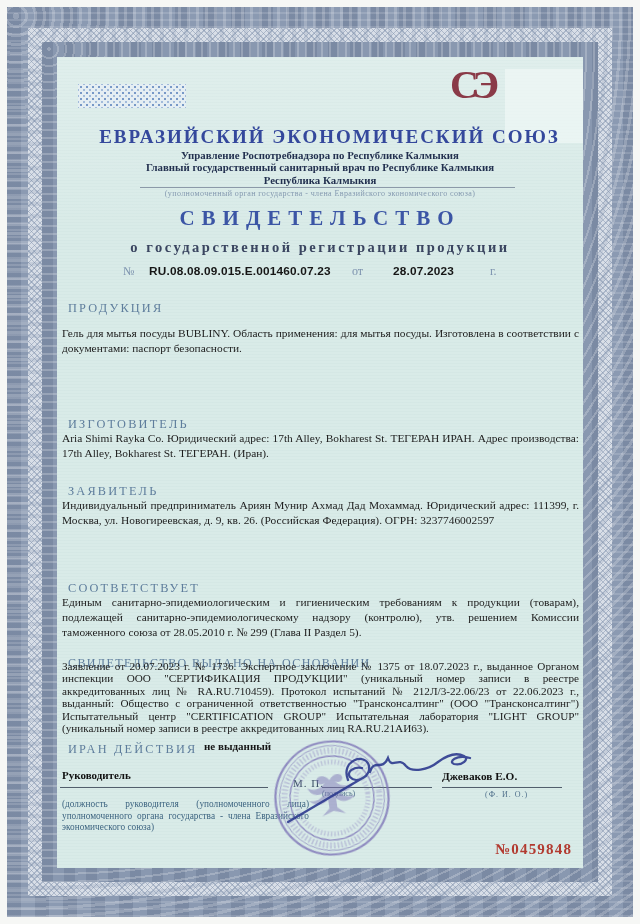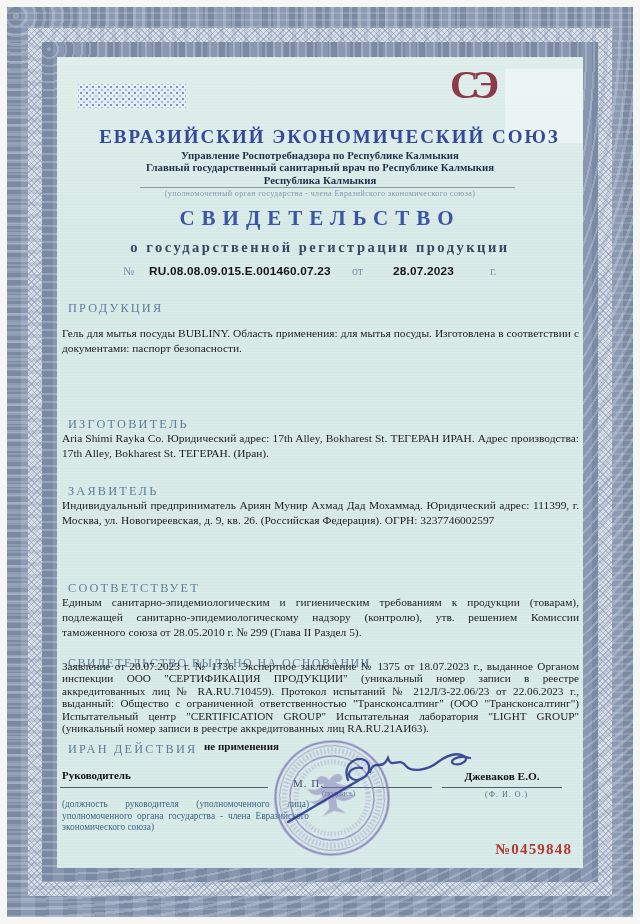--- a/index.html
+++ b/index.html
@@ -69,21 +69,21 @@
   .validity-v{left:147px;top:683px;font-weight:bold;font-size:11px;color:#151515;}
 
   
   .role-label{left:5px;top:712px;font-weight:bold;font-size:11px;color:#111;}
   .sig-line{position:absolute;top:730px;border-top:1px solid #515e6c;}
   .line-left{left:3px;width:208px;}
   .line-mid{left:265px;width:110px;}
   .line-right{left:385px;width:120px;}
   .mp-label{left:236px;top:720px;font-size:11px;color:#3c4f66;letter-spacing:1px;}
   .sign-caption{left:265px;top:732px;width:110px;text-align:left;font-size:8px;color:#51718c;}
-  .name-label{left:385px;top:713px;width:120px;text-align:center;font-weight:bold;font-size:11.3px;color:#111;}
+  .name-label{left:385px;top:713px;width:120px;text-align:left;font-weight:bold;font-size:11.3px;color:#111;}
   .name-caption{left:395px;top:733px;font-size:8px;color:#51718c;letter-spacing:1px;margin-left:33px;}
   .role-caption{left:5px;top:742px;width:247px;font-size:9.3px;line-height:11.5px;
     color:#3d6480;text-align:justify;}
 
   .serial{left:438px;top:784px;font-weight:bold;font-size:15px;color:#b23a30;letter-spacing:1.2px;}
 
   .stamp{left:215px;top:681px;width:120px;height:120px;opacity:.82;transform:rotate(-8deg);
     filter:blur(.3px);}
   .signature-svg{left:213px;top:689px;width:212px;height:84px;}
 </style>
@@ -131,21 +131,21 @@
     <div class="sec-h" style="top:427px;">ЗАЯВИТЕЛЬ</div>
     <div class="sec-b" style="top:441px;">Индивидуальный предприниматель Ариян Мунир Ахмад Дад Мохаммад. Юридический адрес: 111399, г. Москва, ул. Новогиреевская, д. 9, кв. 26. (Российская Федерация). ОГРН: 3237746002597</div>
 
     <div class="sec-h" style="top:524px;">СООТВЕТСТВУЕТ</div>
     <div class="sec-b" style="top:538px;">Единым санитарно-эпидемиологическим и гигиеническим требованиям к продукции (товарам), подлежащей санитарно-эпидемиологическому надзору (контролю), утв. решением Комиссии таможенного союза от 28.05.2010 г. № 299 (Глава II Раздел 5).</div>
 
     <div class="sec-h" style="top:599px;letter-spacing:1.4px;font-size:12px;">СВИДЕТЕЛЬСТВО ВЫДАНО НА ОСНОВАНИИ</div>
     <div class="sec-b tight" style="top:603px;">Заявление от 20.07.2023 г. № 1736. Экспертное заключение № 1375 от 18.07.2023 г., выданное Органом инспекции ООО "СЕРТИФИКАЦИЯ ПРОДУКЦИИ" (уникальный номер записи в реестре аккредитованных лиц № RA.RU.710459). Протокол испытаний № 212Л/3-22.06/23 от 22.06.2023 г., выданный: Общество с ограниченной ответственностью "Трансконсалтинг" (ООО "Трансконсалтинг") Испытательный центр "CERTIFICATION GROUP" Испытательная лаборатория "LIGHT GROUP" (уникальный номер записи в реестре аккредитованных лиц RA.RU.21АИ63).</div>
 
     <div class="abs validity-h">ИРАН ДЕЙСТВИЯ</div>
-    <div class="abs validity-v">не применения</div>
+    <div class="abs validity-v">не выданный</div>
 
     <div class="abs role-label">Руководитель</div>
     <div class="sig-line line-left"></div>
     <div class="abs mp-label">М. П.</div>
     <div class="sig-line line-mid"></div>
     <div class="abs sign-caption">(подпись)</div>
     <div class="abs name-label">Джеваков Е.О.</div>
     <div class="sig-line line-right"></div>
     <div class="abs name-caption">(Ф. И. О.)</div>
     <div class="abs role-caption">(должность руководителя (уполномоченного лица) уполномоченного органа государства - члена Евразийского экономического союза)</div>

